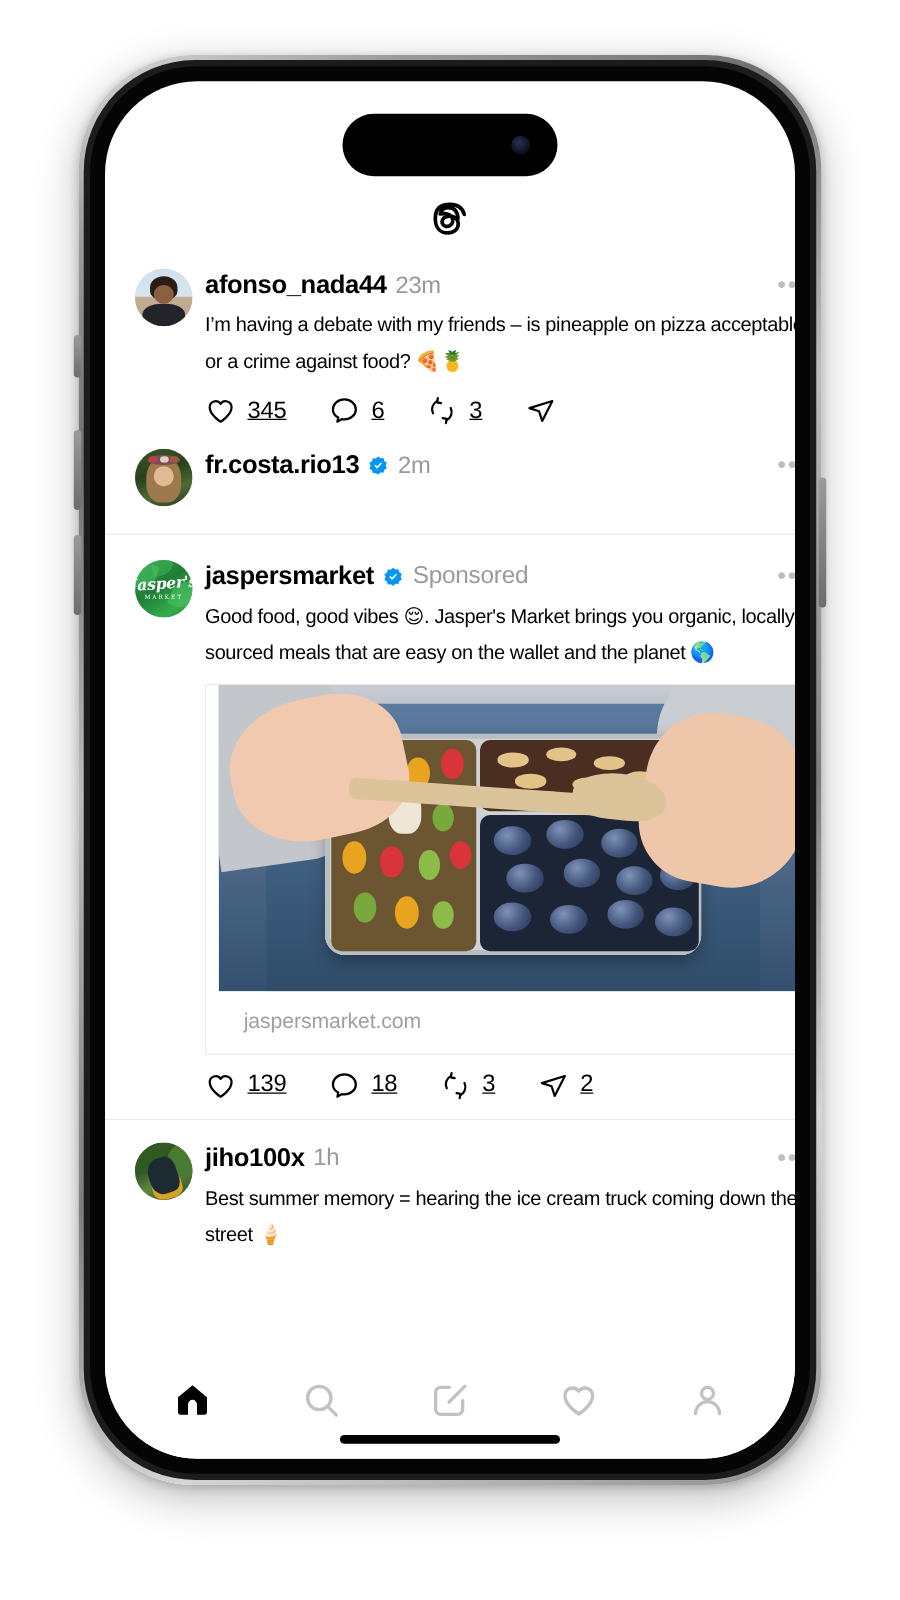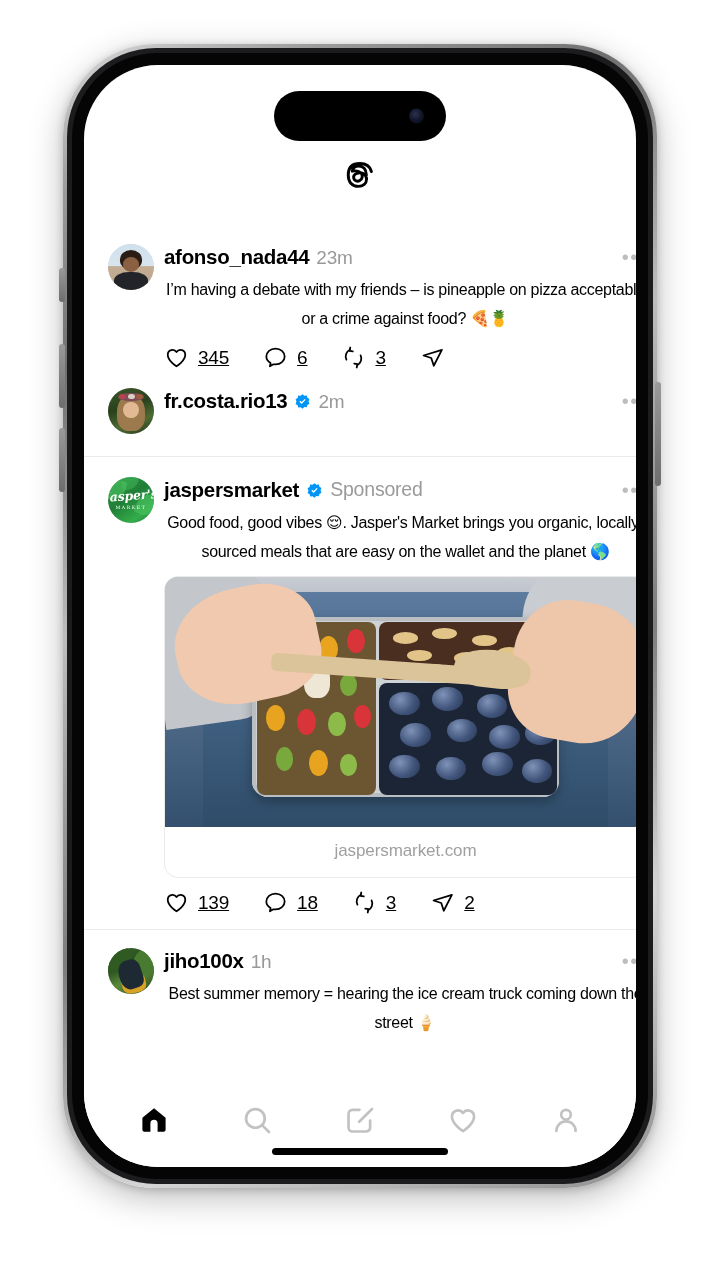--- a/index.html
+++ b/index.html
@@ -63,22 +63,22 @@
   .batt{width:30px;height:15px;border:2px solid #000;border-radius:4.5px;position:relative;box-sizing:border-box;}
   .batt::after{content:"";position:absolute;right:-4px;top:4.5px;width:2.2px;height:6px;background:#000;border-radius:0 2px 2px 0;opacity:.45;}
   .batt i{position:absolute;left:1.6px;top:1.6px;bottom:1.6px;width:23px;background:#000;border-radius:2.4px;display:block;}
   
   .app-header{
     position:absolute;top:76px;left:0;width:552px;height:70px;
     display:flex;align-items:center;justify-content:center;z-index:20;background:#fff;
   }
   
   .feed{
-    position:absolute;top:163px;left:0;width:589px;bottom:80px;
-    background:#fff;overflow:hidden;text-align:center;
+    position:absolute;top:134px;left:0;width:589px;bottom:80px;
+    background:#fff;overflow:hidden;
   }
   .post{position:relative;padding:16px 24px 0 24px;box-sizing:border-box;}
   .post-row{display:flex;align-items:flex-start;}
   .avatar-col{width:56px;flex:0 0 56px;position:relative;}
   .avatar{
     width:46px;height:46px;border-radius:50%;overflow:hidden;position:relative;
     background:#ddd;display:block;
   }
   .thread-line{
     position:absolute;left:22px;top:52px;bottom:-6px;width:2.5px;
@@ -102,21 +102,21 @@
     font-size:16px;line-height:29px;color:#000;letter-spacing:-.3px;
     margin-top:5px;word-wrap:break-word;
   }
   .actions{display:flex;align-items:center;gap:0;margin-top:12px;padding-bottom:14px;}
   .action{display:flex;align-items:center;gap:9px;margin-right:34px;}
   .action svg{display:block;}
   .action-count{font-size:19px;color:#000;letter-spacing:-.2px;text-decoration:underline;}
   .divider{height:1px;background:#ebebeb;width:100%;}
   
   .link-card{
-    margin-top:10px;border:1px solid #eaeaea;border-radius:14px;overflow:hidden;background:#fff;
+    margin-top:10px;border:1px solid #eaeaea;border-radius:2px;overflow:hidden;background:#fff;padding-left:10px;
   }
   .link-img{width:100%;height:0;padding-bottom:52%;position:relative;overflow:hidden;background:#cbd3dc;}
   .link-meta{padding:14px 20px 16px 20px;}
   .link-domain{font-size:17px;color:#a0a0a0;letter-spacing:-.1px;}
   .link-title{font-size:20px;color:#0b0b0b;letter-spacing:-.3px;margin-top:5px;}
   
   .tabbar{
     position:absolute;bottom:0;left:0;width:552px;height:80px;background:#fff;
     display:flex;align-items:center;justify-content:space-around;padding:0 18px 14px 18px;
     box-sizing:border-box;z-index:25;

